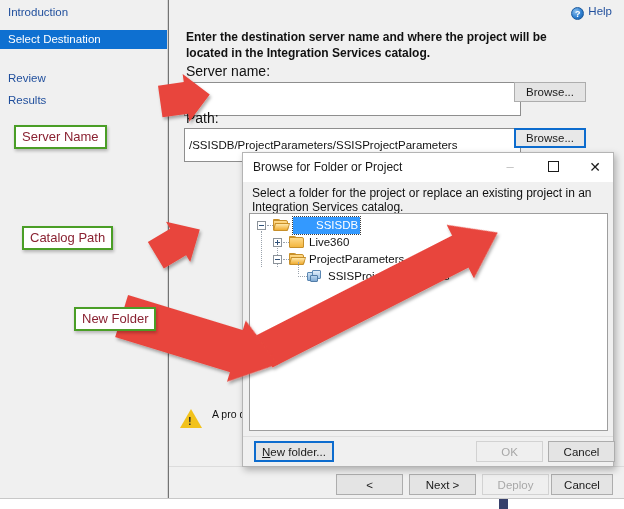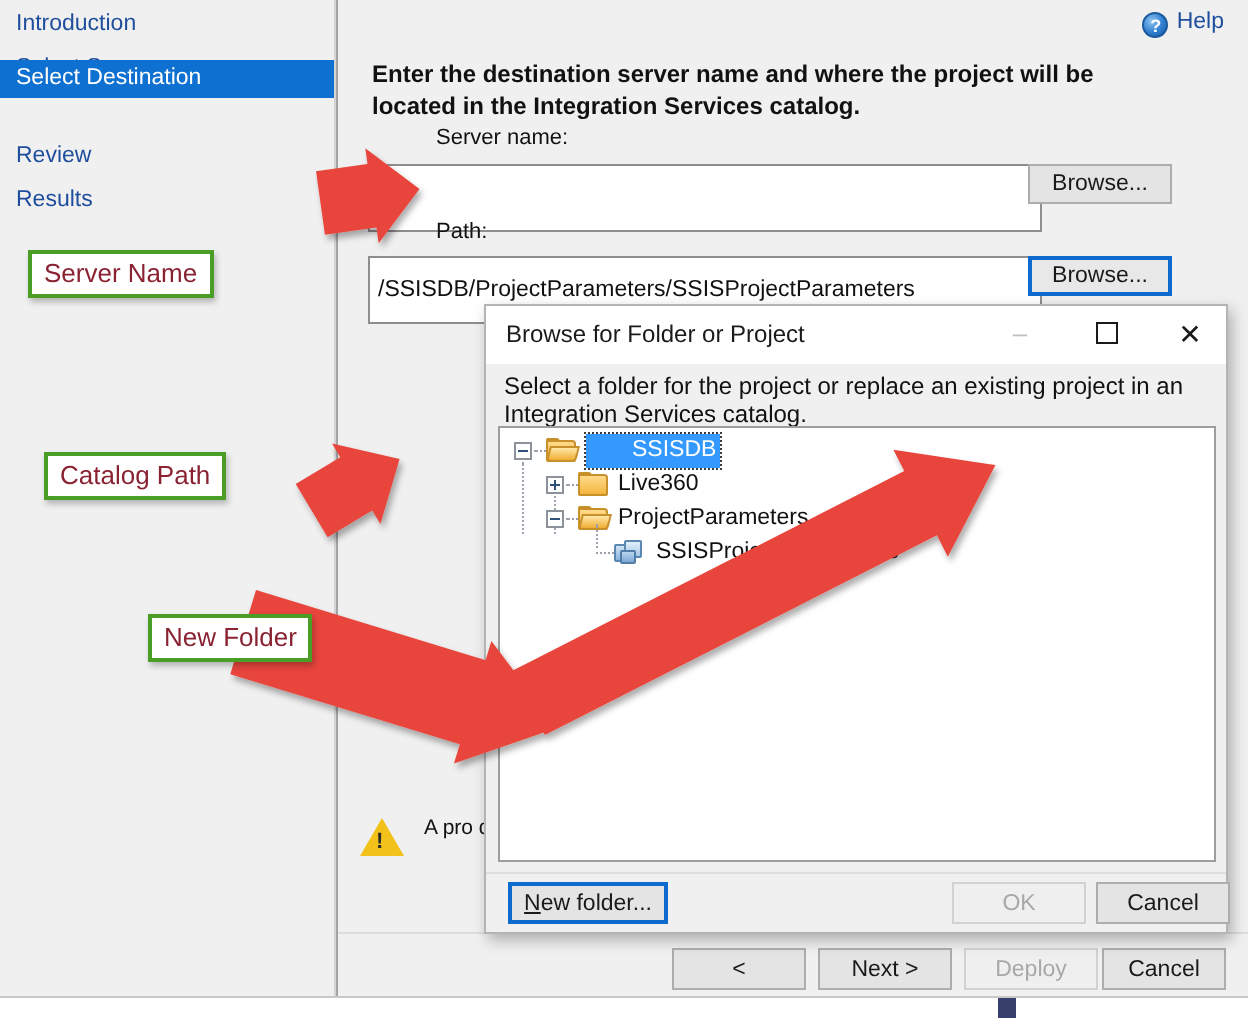--- a/index.html
+++ b/index.html
@@ -14,21 +14,21 @@
     position: relative;
     width: 624px; height: 509px;
     background: #f0f0f0;
     overflow: hidden;
   }
 
   
   .wizard-body {
     position: absolute;
     left: 0; top: 0; width: 624px; height: 498px;
-    background: #a3a3a3;
+    background: #737373;
   }
   .sidebar {
     position: absolute;
     left: 0; top: 0; width: 168px; height: 498px;
     background: #f0f0f0;
     border-right: 1px solid #d4d4d4;
   }
   .side-item {
     position: absolute;
     left: 0; width: 167px; height: 19px;
@@ -76,24 +76,23 @@
     position: absolute;
     left: 17px; top: 29px; width: 392px;
     font-size: 12px;
     font-weight: bold;
     color: #111111;
     line-height: 16px;
   }
 
   .field-label {
     position: absolute;
-    font-size: 11px;
-    color: #111111;
-    white-space: nowrap;
-    margin-left: 32px;
+    font-size: 14px;
+    color: #111111;
+    white-space: nowrap;
   }
   .txtbox {
     position: absolute;
     background: #ffffff;
     border: 1px solid #8e8e8e;
     font-size: 11.5px;
     color: #111111;
     padding: 16px 4px;
     line-height: 17px;
     height: 19px;

